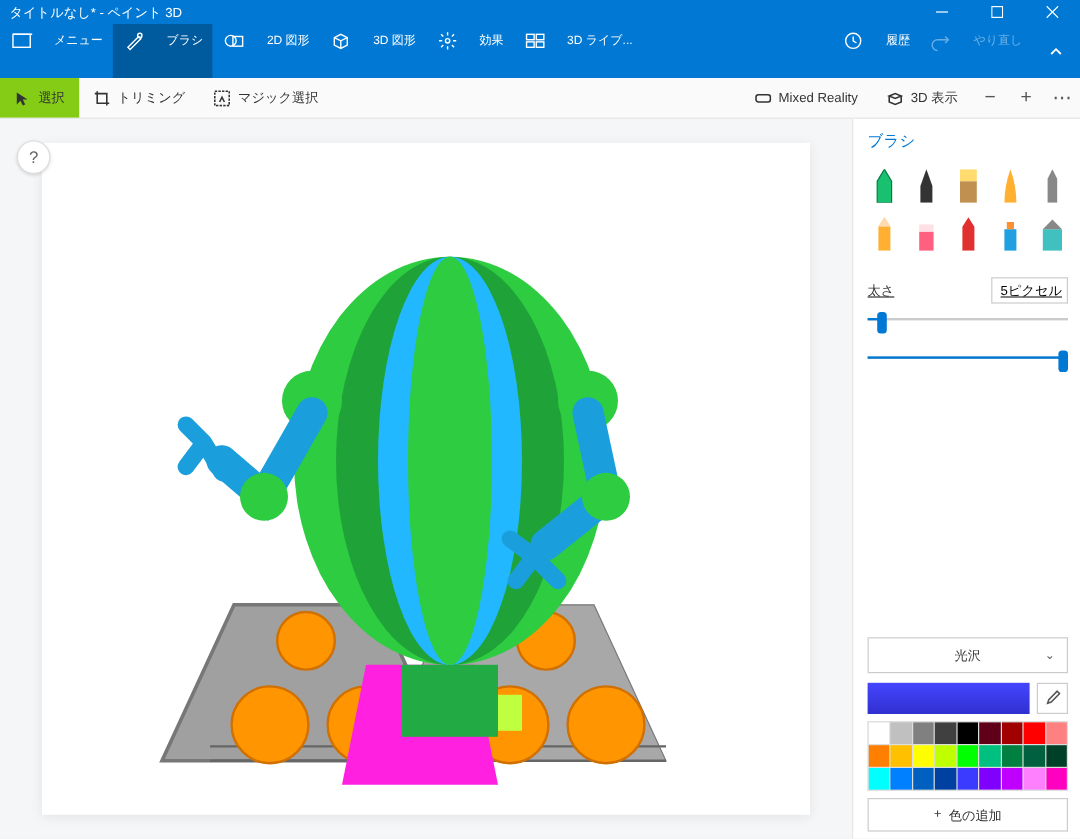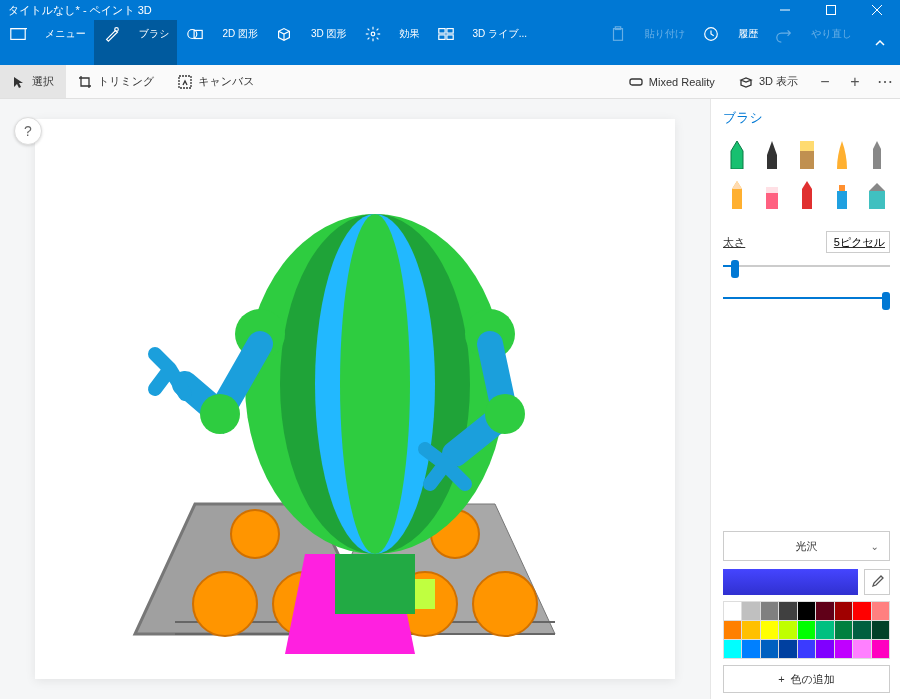--- a/index.html
+++ b/index.html
@@ -18,21 +18,21 @@
   .rib-item.active { background: #005a9e; }
   .rib-item.disabled { opacity: .4; cursor: default; }
   .rib-item .ico { width:20px; height:20px; display:flex;align-items:center;justify-content:center; }
   .rib-item .ico svg { width: 18px; height: 18px; stroke: #fff; fill: none; stroke-width: 1.3; }
   .rib-gap { flex: 1; }
   .rib-chevron { width: 40px; display:flex;align-items:center;justify-content:center; cursor:pointer; }
 
   
   .subbar { height: 34px; background: #fafafa; border-bottom: 1px solid #e0e0e0; display:flex; align-items:center; font-size: 11px; color:#333; }
   .sub-item { display:flex; align-items:center; gap:6px; padding: 0 12px; height:100%; cursor:pointer; }
-  .sub-item.sel { background:#e5e5e5; }
+  .sub-item.sel { background:#84cc16; }
   .sub-item svg { width:14px;height:14px; stroke:#333; stroke-width:1.3; fill:none; }
   .sub-gap { flex: 1; }
   .iconbtn { width:30px;height:34px;display:flex;align-items:center;justify-content:center;cursor:pointer;font-size:16px;color:#555; }
 
   
   .workspace { flex:1; display:flex; background:#f5f6f7; overflow:hidden; }
   .canvas-area { flex:1; position:relative; background:#f5f6f7; display:flex; align-items:center; justify-content:center; }
   .help-btn { position:absolute; top:18px; left:14px; width:28px;height:28px; border-radius:50%; background:#fff; border:1px solid #ddd; box-shadow:0 1px 3px rgba(0,0,0,.15); display:flex;align-items:center;justify-content:center; font-size:14px; color:#666; cursor:pointer;}
   .canvas { background:#fff; width:640px; height:560px; box-shadow: 0 2px 10px rgba(0,0,0,.08); display:flex;align-items:center;justify-content:center; }
 
@@ -149,29 +149,20 @@
           <svg viewBox="0 0 20 20">
             <rect x="2" y="4" width="7" height="5"></rect>
             <rect x="11" y="4" width="7" height="5"></rect>
             <rect x="2" y="11" width="7" height="5"></rect>
             <rect x="11" y="11" width="7" height="5"></rect>
           </svg>
         </span>
       <span>3D ライブ...</span>
     </div>
     <div class="rib-gap"></div>
-    <div class="rib-item disabled">
-      <span class="ico">
-          <svg viewBox="0 0 20 20">
-            <rect x="5" y="4" width="10" height="13"></rect>
-            <rect x="7" y="2" width="6" height="3"></rect>
-          </svg>
-        </span>
-      <span>貼り付け</span>
-    </div>
     <div class="rib-item">
       <span class="ico">
           <svg viewBox="0 0 20 20">
             <circle cx="10" cy="10" r="7"></circle>
             <path d="M10 6 L10 10 L13 12"></path>
           </svg>
         </span>
       <span>履歴</span>
     </div>
     <div class="rib-item disabled">
@@ -200,21 +191,21 @@
       <svg viewBox="0 0 14 14">
           <path d="M3 1 L3 11 L13 11 M1 3 L11 3 L11 13"></path>
         </svg>
       <span>トリミング</span>
     </div>
     <div class="sub-item">
       <svg viewBox="0 0 14 14">
           <rect x="1" y="1" width="12" height="12" stroke-dasharray="2 1"></rect>
           <path d="M5 10 L7 6 L9 10"></path>
         </svg>
-      <span>キャンバス</span>
+      <span>マジック選択</span>
     </div>
     <div class="sub-gap"></div>
     <div class="sub-item">
       <svg viewBox="0 0 14 14">
           <rect x="1" y="4" width="12" height="6" rx="2"></rect>
         </svg>
       <span>Mixed Reality</span>
     </div>
     <div class="sub-item">
       <svg viewBox="0 0 14 14">

